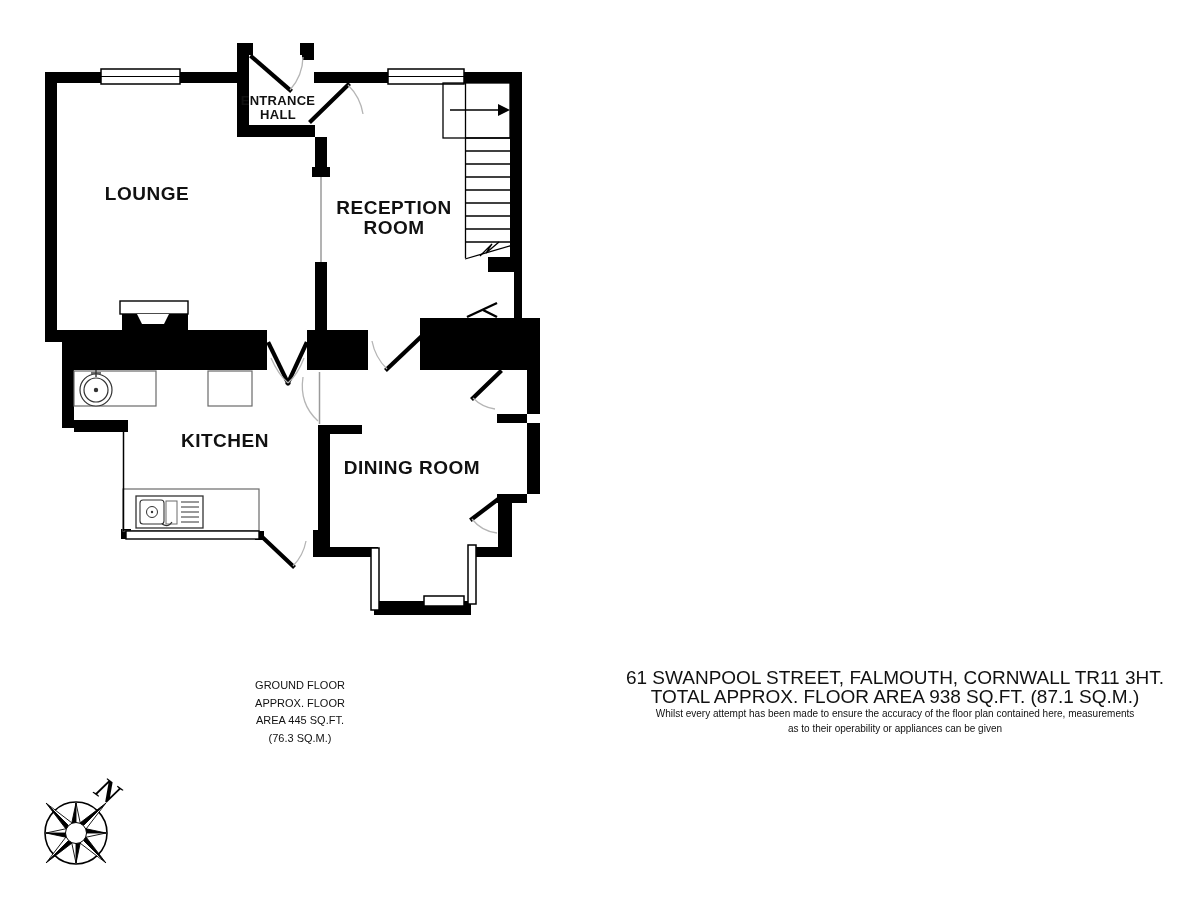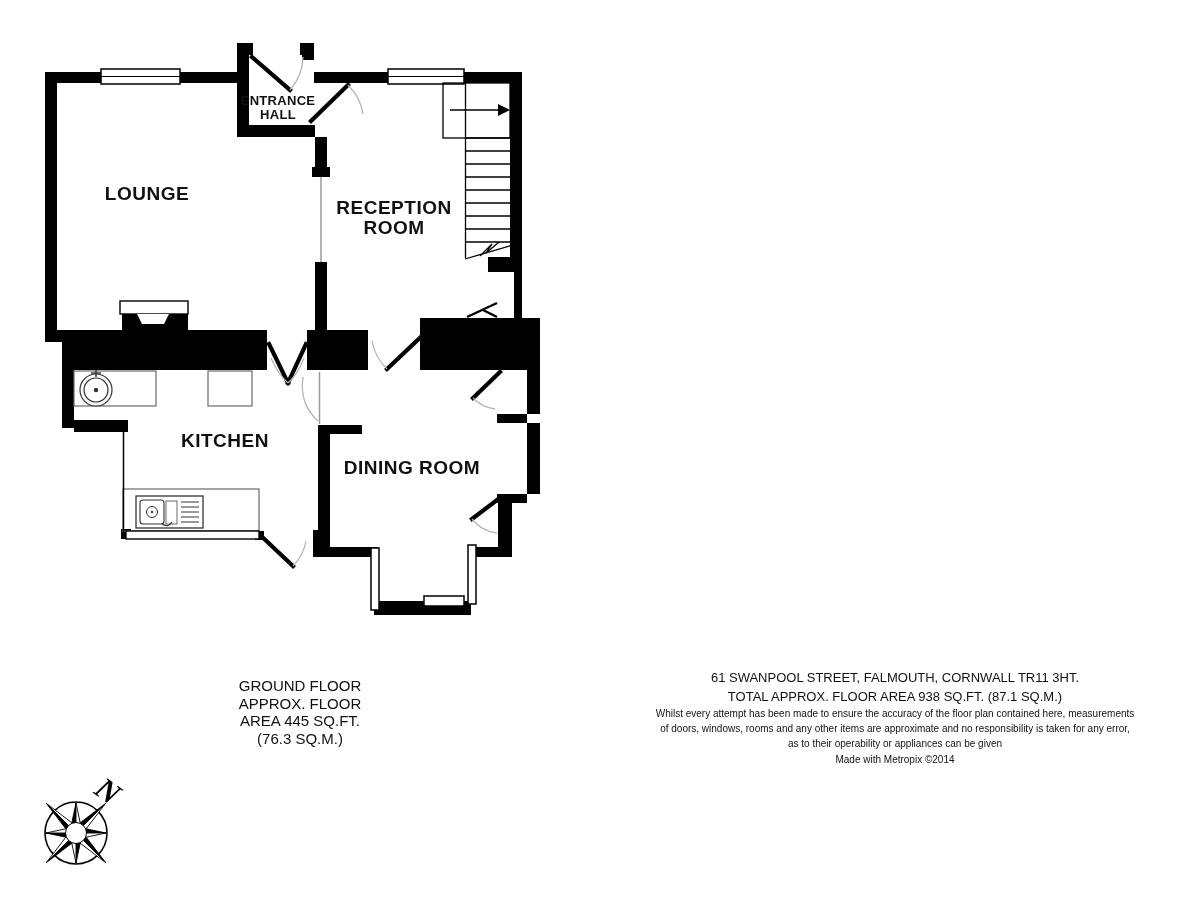--- a/index.html
+++ b/index.html
@@ -3,23 +3,23 @@
 <meta charset="utf-8">
 <style>
   html,body{margin:0;padding:0;background:#fff;}
   #canvas{position:relative;width:1200px;height:904px;background:#ffffff;overflow:hidden;
           font-family:"Liberation Sans", sans-serif;color:#111;}
   svg{position:absolute;left:0;top:0;}
   svg text{font-family:"Liberation Sans", sans-serif;}
   .room-label{font-size:19px;font-weight:bold;fill:#111;letter-spacing:.5px;}
   .hall-label{font-size:13px;font-weight:bold;fill:#111;letter-spacing:.3px;}
   .txtblock{position:absolute;text-align:center;}
-  #floor-summary{left:189px;top:677px;width:222px;font-size:15px;line-height:17.5px;}
+  #floor-summary{left:189px;top:677px;width:222px;font-size:11px;line-height:17.5px;}
   #property-info{left:592px;top:668px;width:606px;}
-  #property-info .big{font-size:13px;line-height:19px;}
+  #property-info .big{font-size:19px;line-height:19px;}
   #property-info .small{font-size:10px;line-height:15.2px;}
   .northtext{font-family:"Liberation Serif", serif;font-style:italic;font-weight:bold;font-size:31px;}
 </style>
 </head>
 <body>
 <div id="canvas">
 
 <svg width="1200" height="904" viewBox="0 0 1200 904">
 
   <g fill="#000">
@@ -223,18 +223,16 @@
     <div>GROUND FLOOR</div>
     <div>APPROX. FLOOR</div>
     <div>AREA 445 SQ.FT.</div>
     <div>(76.3 SQ.M.)</div>
   </div>
 
   <div id="property-info" class="txtblock">
     <div class="big">61 SWANPOOL STREET, FALMOUTH, CORNWALL TR11 3HT.</div>
     <div class="big">TOTAL APPROX. FLOOR AREA 938 SQ.FT. (87.1 SQ.M.)</div>
     <div class="small">Whilst every attempt has been made to ensure the accuracy of the floor plan contained here, measurements</div>
-    <div class="small">of doors, windows, rooms and any other items are approximate and no responsibility is taken for any error,</div>
     <div class="small">as to their operability or appliances can be given</div>
-    <div class="small">Made with Metropix ©2014</div>
   </div>
 
 </div>
 
 </body></html>

